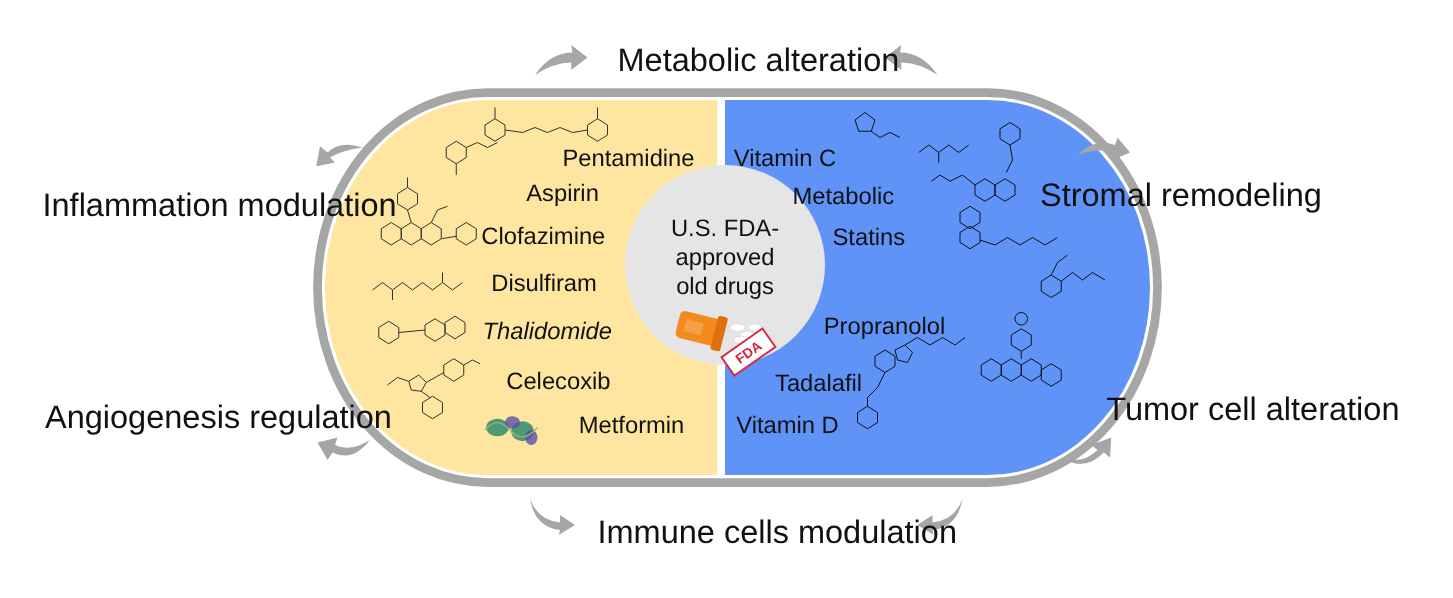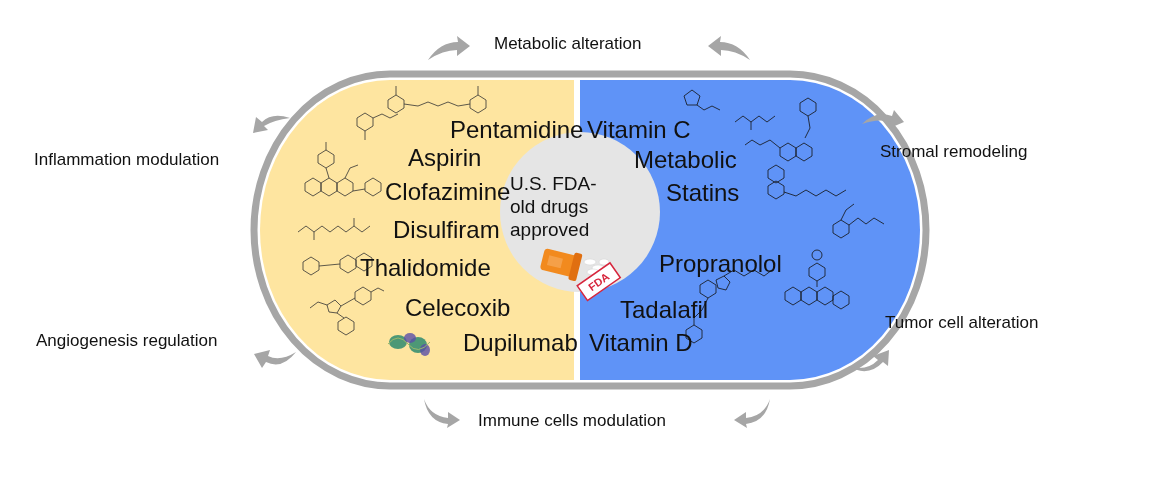--- a/index.html
+++ b/index.html
@@ -1,21 +1,21 @@
 <!DOCTYPE html>
 <html><head>
 <meta charset="utf-8">
 <style>
   html, body { margin:0; padding:0; background:#ffffff; }
   body { width:1162px; height:478px; position:relative; overflow:hidden;
          font-family:"Liberation Sans", sans-serif; color:#111; }
   #stage { position:absolute; left:0; top:0; width:1162px; height:478px; }
-  .lbl { position:absolute; font-size:17px; white-space:nowrap; line-height:1; }
-  .drug { position:absolute; font-size:24px; white-space:nowrap; line-height:1; color:#111; }
-  .center-text { position:absolute; left:510px; top:172px; width:140px; 
+  .lbl { position:absolute; font-size:26px; white-space:nowrap; line-height:1; }
+  .drug { position:absolute; font-size:19px; white-space:nowrap; line-height:1; color:#111; }
+  .center-text { position:absolute; left:510px; top:172px; width:140px; text-align:center;
                  font-size:19px; line-height:23px; color:#111; }
   .center-text span { display:block; }
 </style>
 </head>
 <body>
 
 <div id="stage">
   <svg width="1162" height="478" viewBox="0 0 1162 478" style="position:absolute;left:0;top:0;">
     <defs>
       <clipPath id="capClip">
@@ -152,38 +152,38 @@
       <path d="M848,366 Q866,372 878,360 L873,356 L889,350 L888,366 L883,362 Q868,378 848,366 Z"></path>
 
       <path d="M424,399 Q430,416 448,418 L448,412 L460,420 L447,428 L448,424 Q428,422 424,399 Z"></path>
 
       <path d="M770,399 Q764,416 746,418 L746,412 L734,420 L747,428 L746,424 Q766,422 770,399 Z"></path>
     </g>
   </svg>
 
   <div class="lbl" style="left:494px; top:35px;">Metabolic alteration</div>
   <div class="lbl" style="left:34px; top:151px;">Inflammation modulation</div>
-  <div class="lbl" style="left:36px; top:332px;">Angiogenesis regulation</div>
+  <div class="lbl" style="left:36px; top:320px;">Angiogenesis regulation</div>
   <div class="lbl" style="left:478px; top:412px;">Immune cells modulation</div>
-  <div class="lbl" style="left:880px; top:143px;">Stromal remodeling</div>
+  <div class="lbl" style="left:832px; top:143px;">Stromal remodeling</div>
   <div class="lbl" style="left:885px; top:314px;">Tumor cell alteration</div>
 
   <div class="drug" style="left:450px; top:118px;">Pentamidine</div>
-  <div class="drug" style="left:408px; top:146px;">Aspirin</div>
+  <div class="drug" style="left:421px; top:146px;">Aspirin</div>
   <div class="drug" style="left:385px; top:180px;">Clofazimine</div>
   <div class="drug" style="left:393px; top:218px;">Disulfiram</div>
-  <div class="drug" style="left:360px; top:256px;">Thalidomide</div>
+  <div class="drug" style="left:386px; top:256px;font-style:italic;">Thalidomide</div>
   <div class="drug" style="left:405px; top:296px;">Celecoxib</div>
-  <div class="drug" style="left:463px; top:331px;">Dupilumab</div>
+  <div class="drug" style="left:463px; top:331px;">Metformin</div>
 
   <div class="drug" style="left:587px; top:118px;">Vitamin C</div>
   <div class="drug" style="left:634px; top:148px;">Metabolic</div>
   <div class="drug" style="left:666px; top:181px;text-align:right;">Statins</div>
   <div class="drug" style="left:659px; top:218px;margin-top:34px;">Propranolol</div>
   <div class="drug" style="left:620px; top:298px;">Tadalafil</div>
   <div class="drug" style="left:589px; top:331px;">Vitamin D</div>
 
   <div class="center-text">
     <span>U.S. FDA-</span>
+    <span>approved</span>
     <span>old drugs</span>
-    <span>approved</span>
   </div>
 </div>
 
 </body></html>

